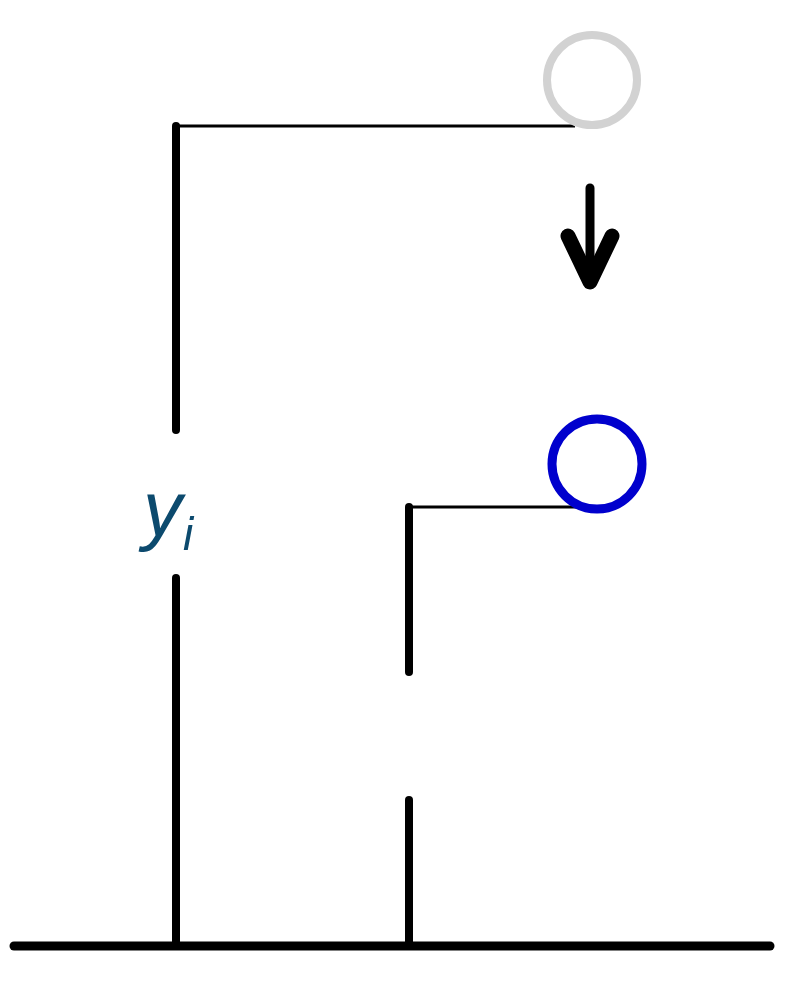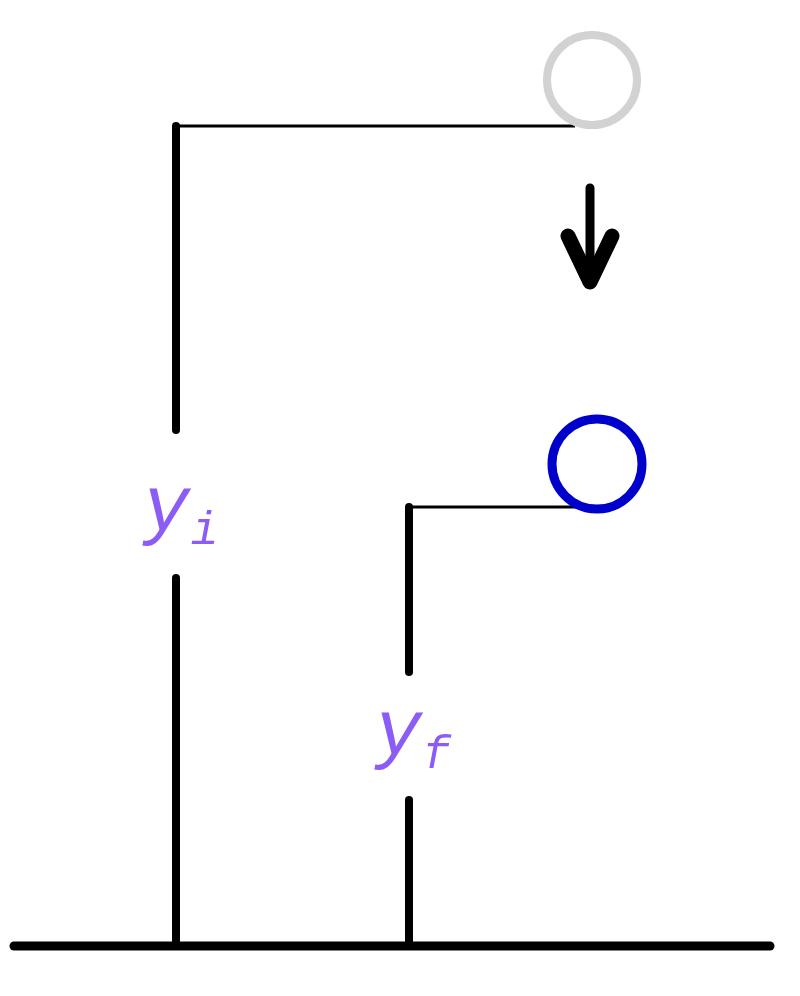--- a/index.html
+++ b/index.html
@@ -21,22 +21,22 @@
   #canvas svg.layer {
     position: absolute;
     left: 0;
     top: 0;
     width: 800px;
     height: 996px;
     display: block;
   }
   .label {
     position: absolute;
-    color: #8b5cf6;
-    font-family: Liberation Mono, monospace;
+    color: #0c4a6e;
+    font-family: Liberation Sans, sans-serif;
     font-style: italic;
     line-height: 1;
     white-space: nowrap;
     user-select: none;
   }
   .label .base {
     font-size: 78px;
     letter-spacing: -1px;
   }
   .label .sub {
@@ -81,17 +81,14 @@
     <line x1="590" y1="188" x2="590" y2="272" stroke="#000000" stroke-width="9" stroke-linecap="round"></line>
 
     <path d="M 568 236 L 590 282 L 612 236" fill="none" stroke="#000000" stroke-width="15" stroke-linecap="round" stroke-linejoin="round"></path>
 
   </svg>
 
   <div class="label" id="label-yi">
     <span class="base">y</span><span class="sub">i</span>
   </div>
 
-  <div class="label" id="label-yf">
-    <span class="base">y</span><span class="sub">f</span>
-  </div>
 
 </div>
 
 </body></html>

